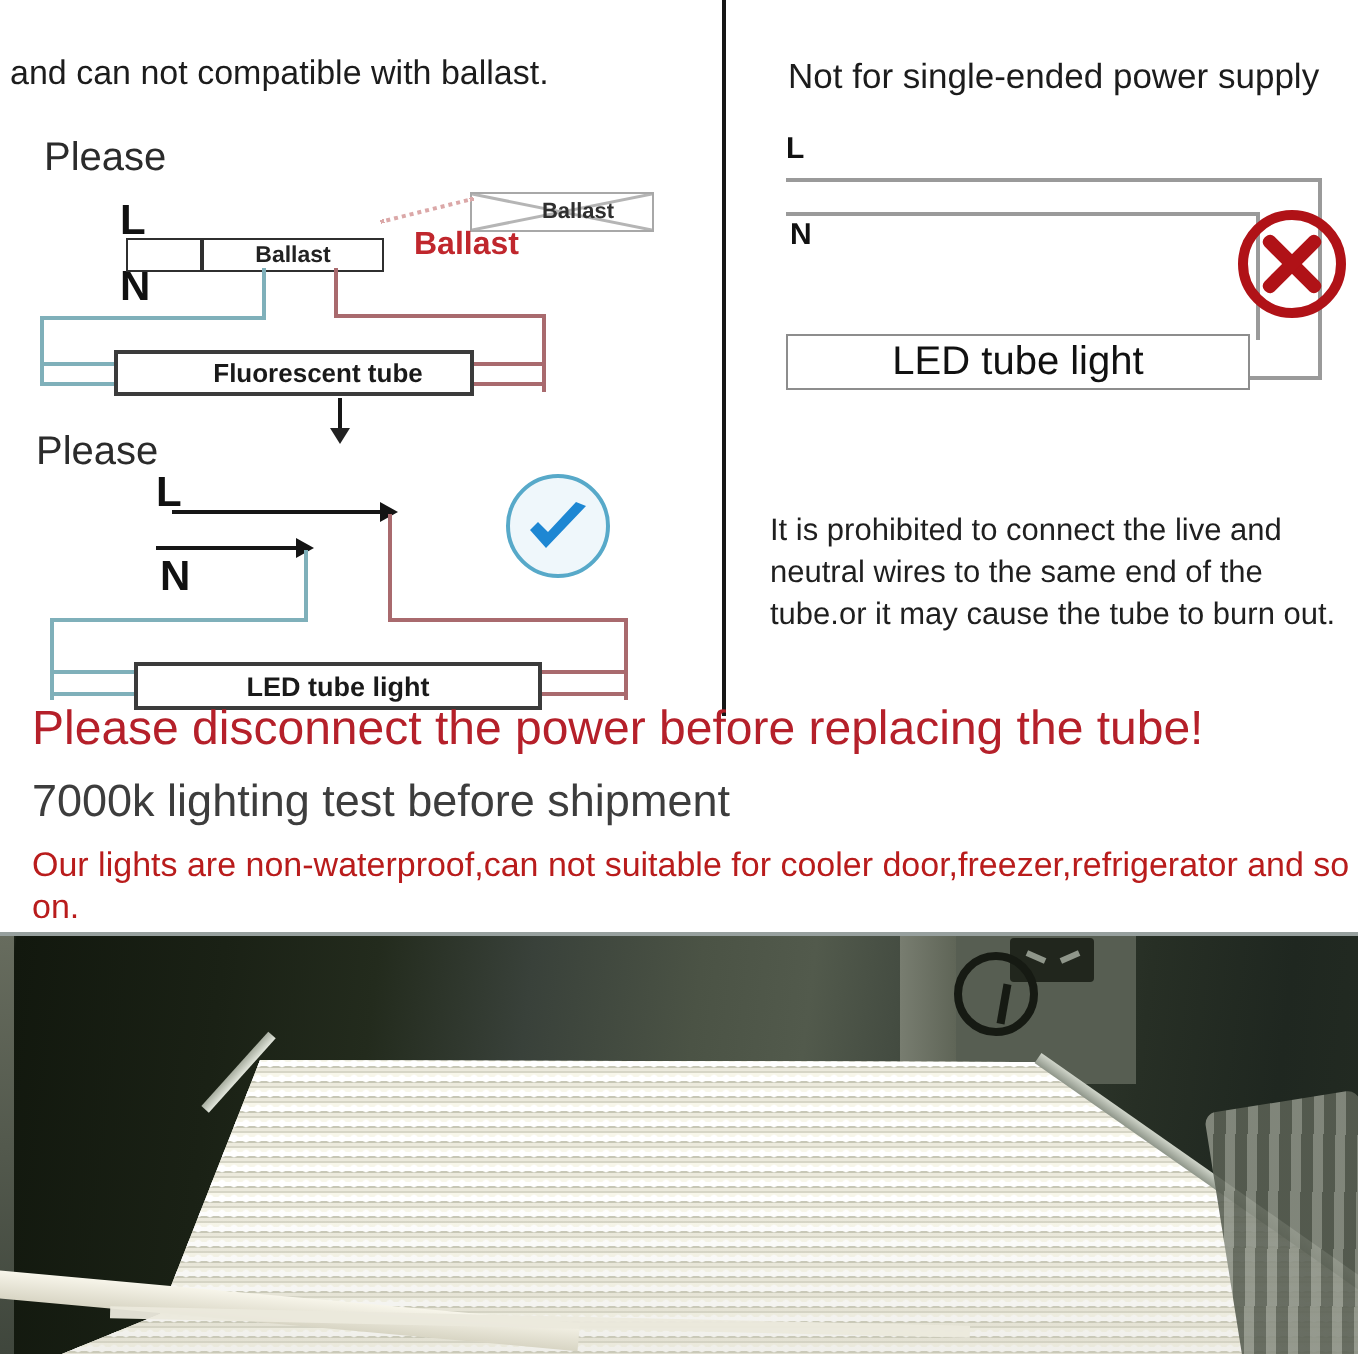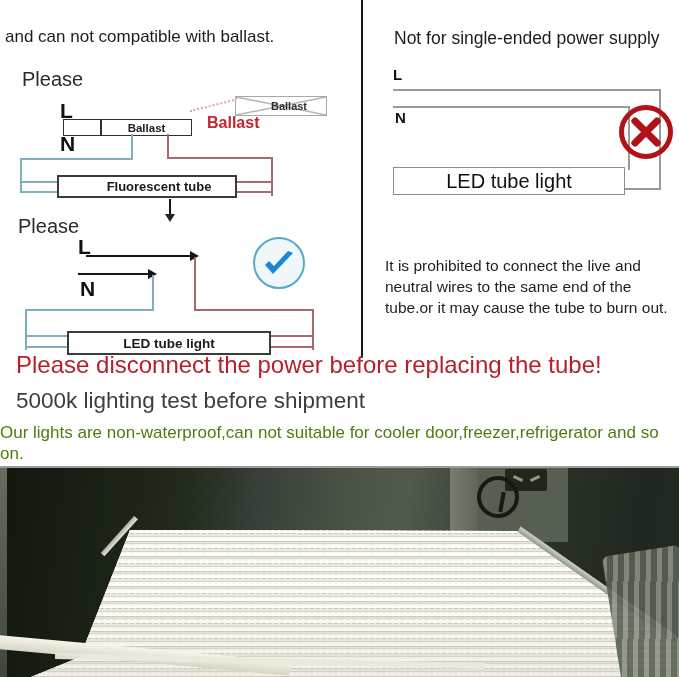--- a/index.html
+++ b/index.html
@@ -137,22 +137,22 @@
   </div>
 
   <div class="no-sign">
     <div class="bar a"></div>
     <div class="bar b"></div>
   </div>
 
   <div class="txt" style="left:16px;top:351px;font-size:24px;color:#b5202a;">Please disconnect the power before replacing the tube!</div>
 
   <div class="txt" style="left:385px;top:256px;width:288px;font-size:15.5px;line-height:1.35;color:#1f1f1f;">It is prohibited to connect the live and neutral wires to the same end of the tube.or it may cause the tube to burn out.</div>
-  <div class="txt" style="left:16px;top:388px;font-size:22.5px;color:#3d3d3d;">5000k lighting test before shipment</div>
-  <div class="txt" style="left:0;top:423px;width:660px;font-size:17px;line-height:1.22;color:#4d7c0f;">Our lights are non-waterproof,can not suitable for cooler door,freezer,refrigerator and so on.</div>
+  <div class="txt" style="left:16px;top:388px;font-size:22.5px;color:#3d3d3d;">7000k lighting test before shipment</div>
+  <div class="txt" style="left:16px;top:423px;width:660px;font-size:17px;line-height:1.22;color:#b91c1c;">Our lights are non-waterproof,can not suitable for cooler door,freezer,refrigerator and so on.</div>
 
   <div class="photo">
     <div class="abs" style="left:0;top:0;width:7px;height:211px;background:linear-gradient(180deg,#676c5e,#3f463c);"></div>
     <div class="abs" style="left:450px;top:0;width:28px;height:80px;background:linear-gradient(90deg,#787d70,#5f6557);"></div>
     <div class="abs" style="left:478px;top:0;width:90px;height:74px;background:#575e52;"></div>
     <div class="abs" style="left:505px;top:1px;width:42px;height:22px;background:#21261d;border-radius:2px;">
       <span style="position:absolute;left:8px;top:8px;width:10px;height:3px;background:#8f968a;transform:rotate(24deg);display:block;"></span>
       <span style="position:absolute;left:25px;top:8px;width:10px;height:3px;background:#8f968a;transform:rotate(-24deg);display:block;"></span>
     </div>
     <div class="abs" style="left:477px;top:8px;width:34px;height:34px;border:4px solid #161a13;border-radius:50%;"></div>

